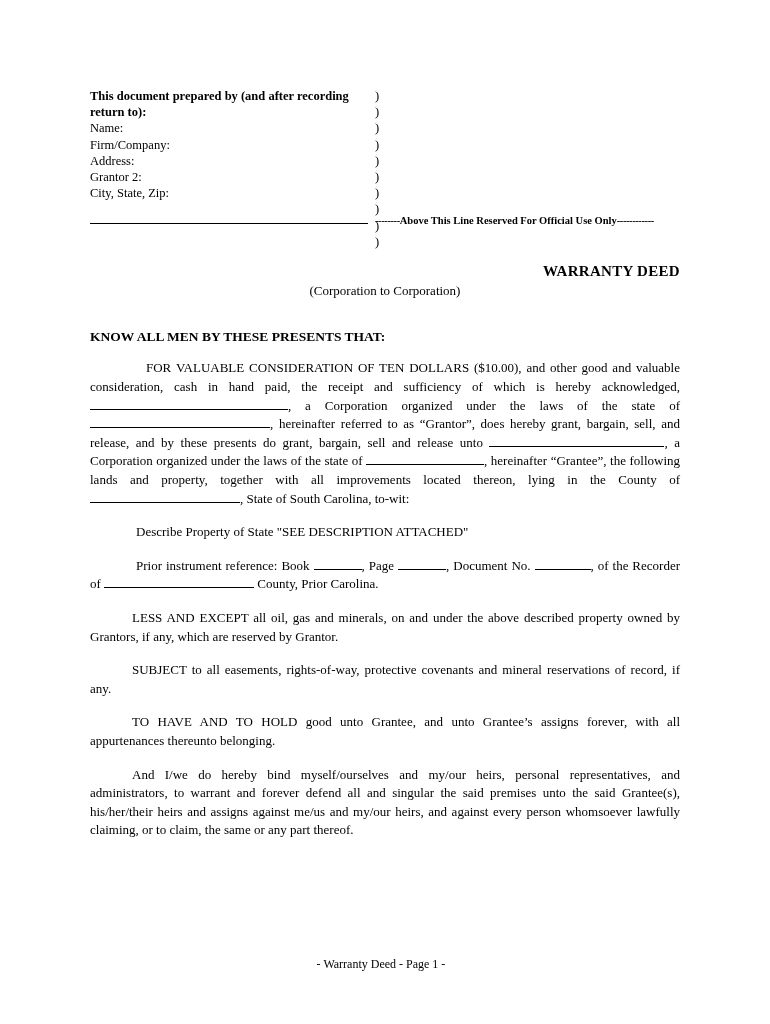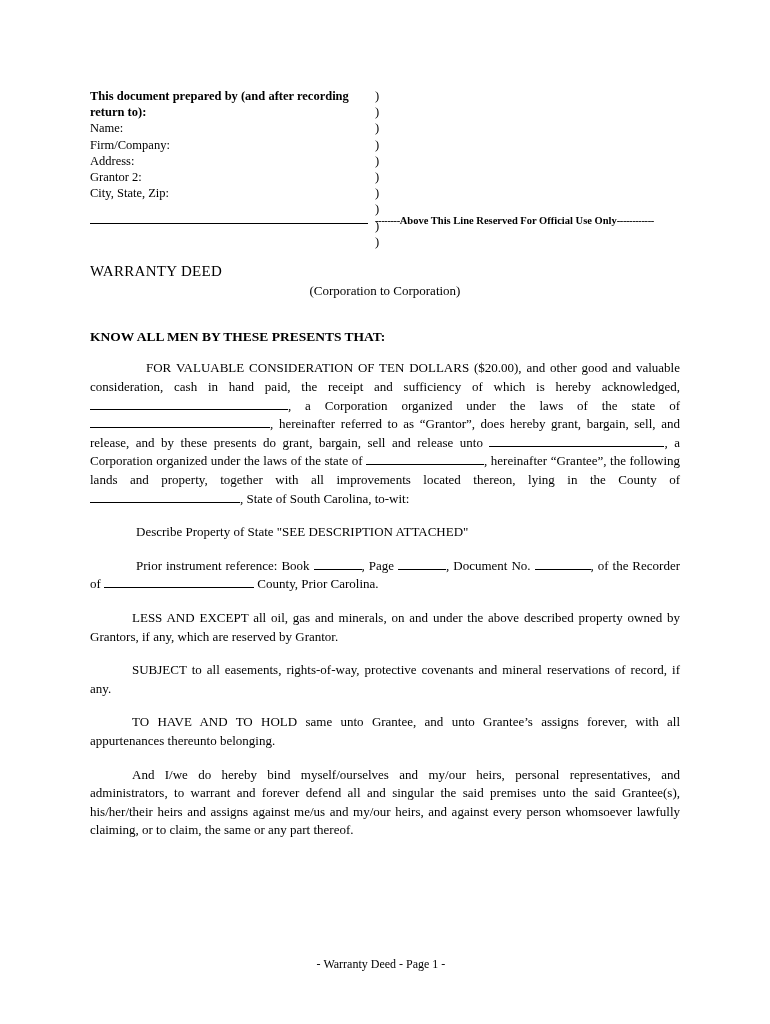--- a/index.html
+++ b/index.html
@@ -74,22 +74,22 @@
     font-size: 10.5px;
     font-weight: bold;
     white-space: nowrap;
   }
   .official-use .dashes {
     letter-spacing: -0.4px;
   }
 
   
   .title {
-    text-align: left;
-    font-weight: normal;
+    text-align: right;
+    font-weight: bold;
     font-size: 15px;
     margin-top: 28px;
     letter-spacing: 0.3px;
   }
   .subtitle {
     text-align: center;
     font-size: 13px;
     margin-top: 3px;
   }
 
@@ -175,39 +175,39 @@
   <div class="hr-row">
     <div class="sig-rule"></div>
     <div class="official-use"><span class="dashes">--------</span><span>Above This Line Reserved For Official Use Only</span><span class="dashes">------------</span></div>
   </div>
 
   <div class="title">WARRANTY DEED</div>
   <div class="subtitle">(Corporation to Corporation)</div>
 
   <div class="know-all">KNOW ALL MEN BY THESE PRESENTS THAT:</div>
 
-  <p class="body first"><span>FOR VALUABLE CONSIDERATION OF TEN DOLLARS ($20.00), and other good and valuable consideration, cash in hand paid, the receipt and sufficiency of which is hereby acknowledged,</span>
+  <p class="body first"><span>FOR VALUABLE CONSIDERATION OF TEN DOLLARS ($10.00), and other good and valuable consideration, cash in hand paid, the receipt and sufficiency of which is hereby acknowledged,</span>
     <span class="blank b-long"></span><span>, a Corporation organized under the laws of the state of</span>
     <span class="blank b-long2"></span><span>, hereinafter referred to as “Grantor”, does hereby grant, bargain, sell, and release, and by these presents do grant, bargain, sell and release unto</span>
     <span class="blank b-mid"></span><span>,   a Corporation organized under the laws of the state of</span>
     <span class="blank b-mid2"></span><span>, hereinafter “Grantee”, the following lands and property, together with all improvements located thereon, lying in the County of</span>
     <span class="blank b-cnty"></span><span>, State of South Carolina, to-wit:</span>
   </p>
 
   <p class="body indent">Describe Property of State "SEE DESCRIPTION ATTACHED"</p>
 
   <p class="body indent"><span>Prior instrument reference: Book</span>
     <span class="blank b-short"></span><span>, Page</span>
     <span class="blank b-short"></span><span>, Document No.</span>
     <span class="blank b-doc"></span><span>, of the Recorder of</span>
     <span class="blank b-rec"></span> <span>County, Prior Carolina.</span>
   </p>
 
   <p class="body indent-sm">LESS AND EXCEPT all oil, gas and minerals, on and under the above described property owned by Grantors, if any, which are reserved by Grantor.</p>
 
   <p class="body indent-sm">SUBJECT to all easements, rights-of-way, protective covenants and mineral reservations of record, if any.</p>
 
-  <p class="body indent-sm">TO HAVE AND TO HOLD same unto Grantee, and unto Grantee’s assigns forever, with all appurtenances thereunto belonging.</p>
+  <p class="body indent-sm">TO HAVE AND TO HOLD good unto Grantee, and unto Grantee’s assigns forever, with all appurtenances thereunto belonging.</p>
 
   <p class="body indent-sm">And I/we do hereby bind myself/ourselves and my/our heirs, personal representatives, and administrators, to warrant and forever defend all and singular the said premises unto the said Grantee(s), his/her/their heirs and assigns against me/us and my/our heirs, and against every person whomsoever lawfully claiming, or to claim, the same or any part thereof.</p>
 
   <div class="footer">- Warranty Deed - Page 1 -</div>
 </div>
 
 </body></html>

